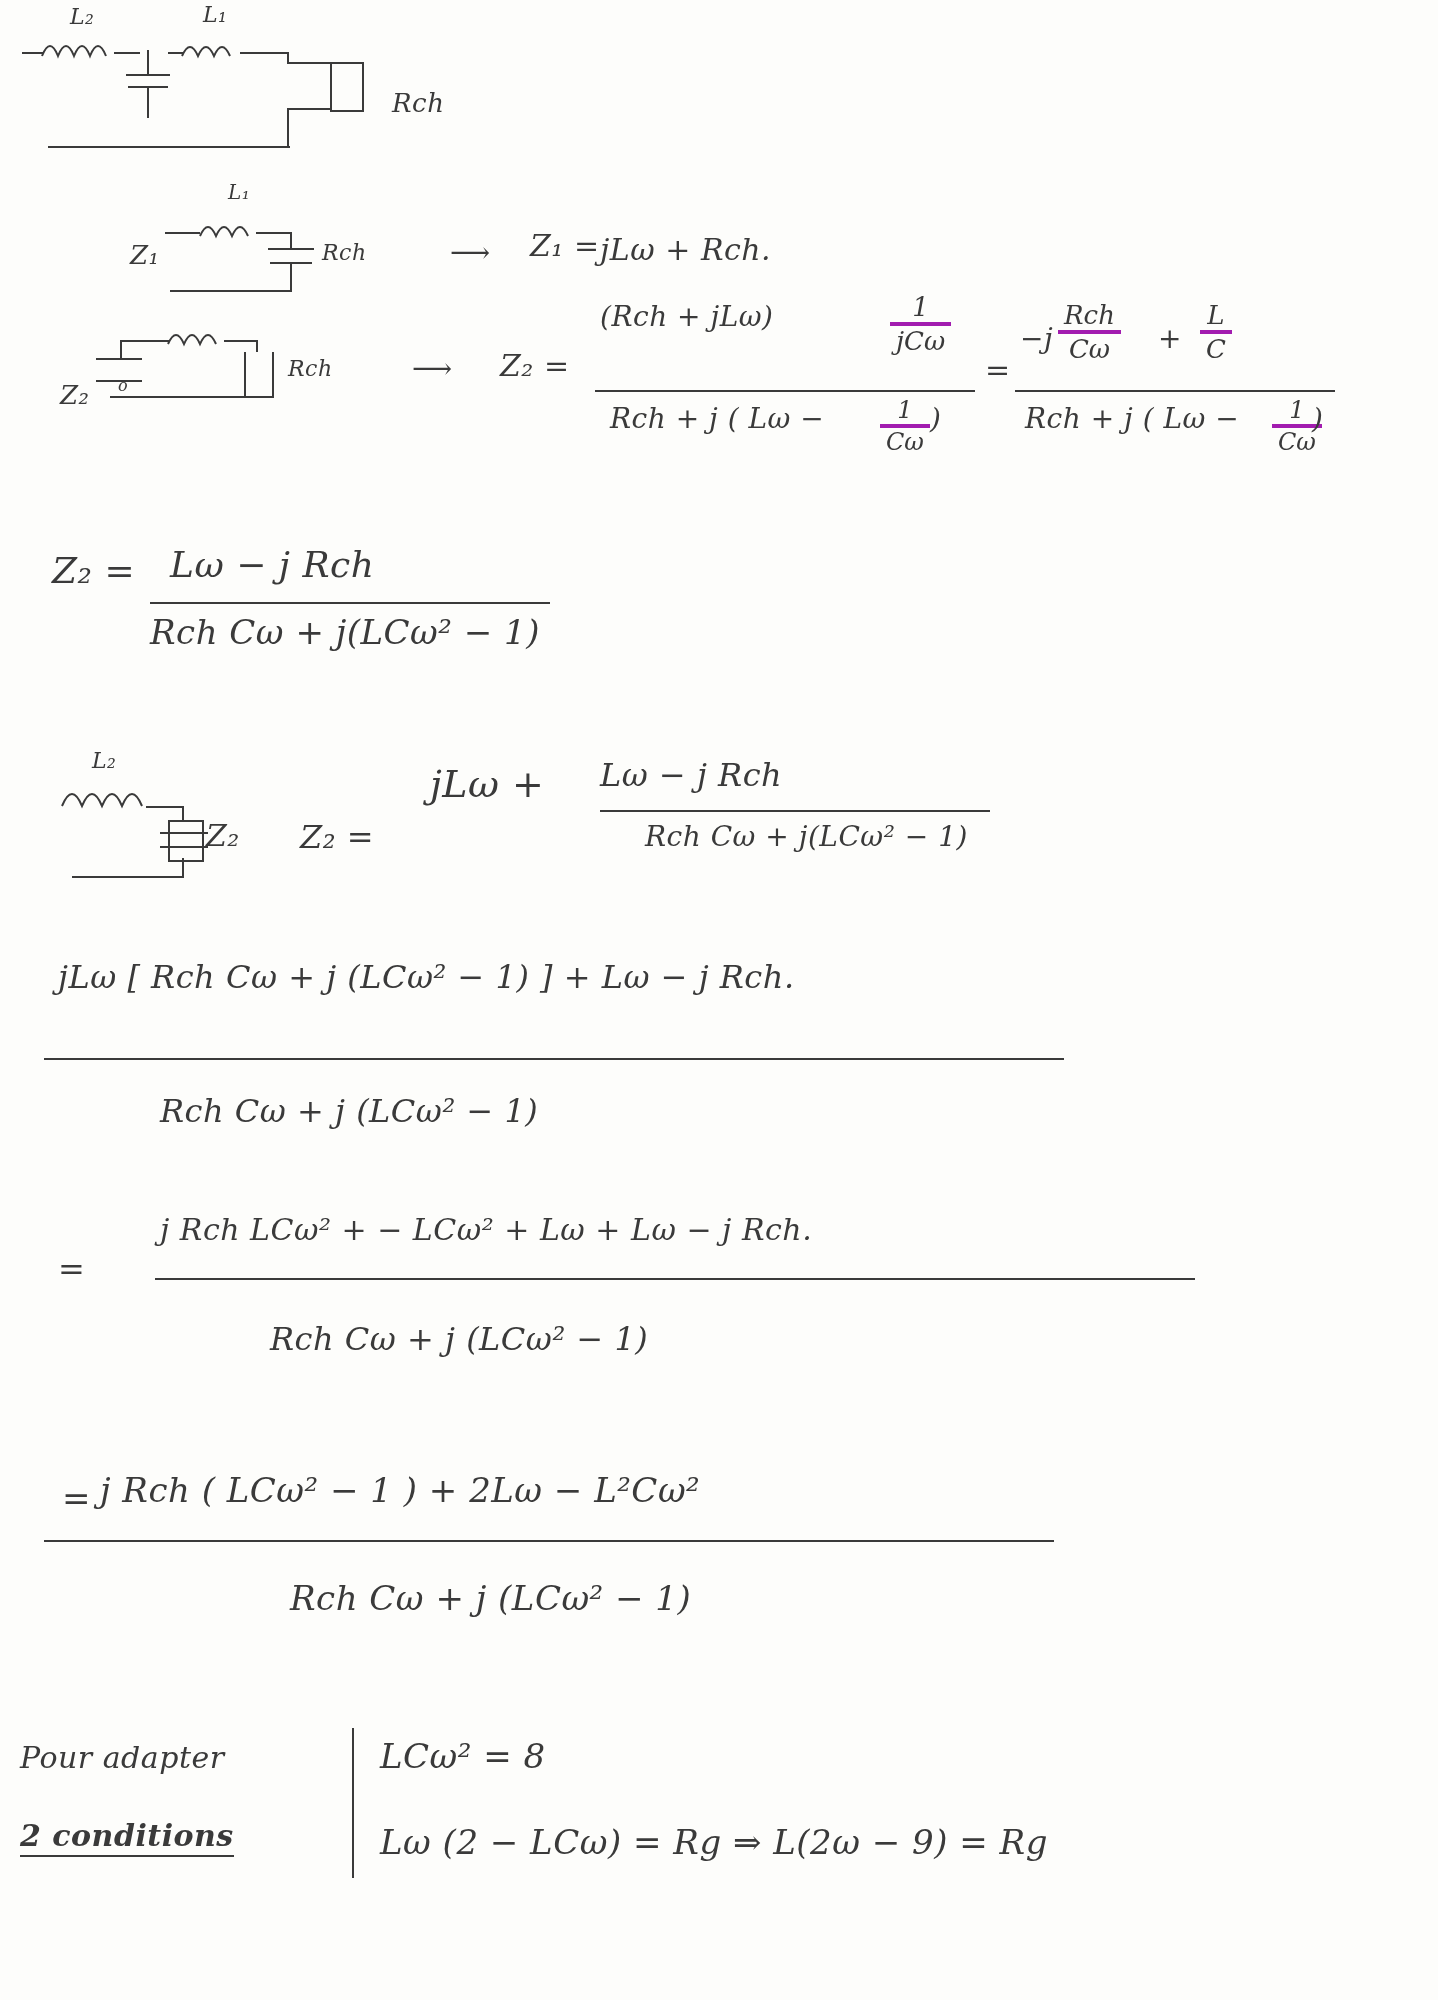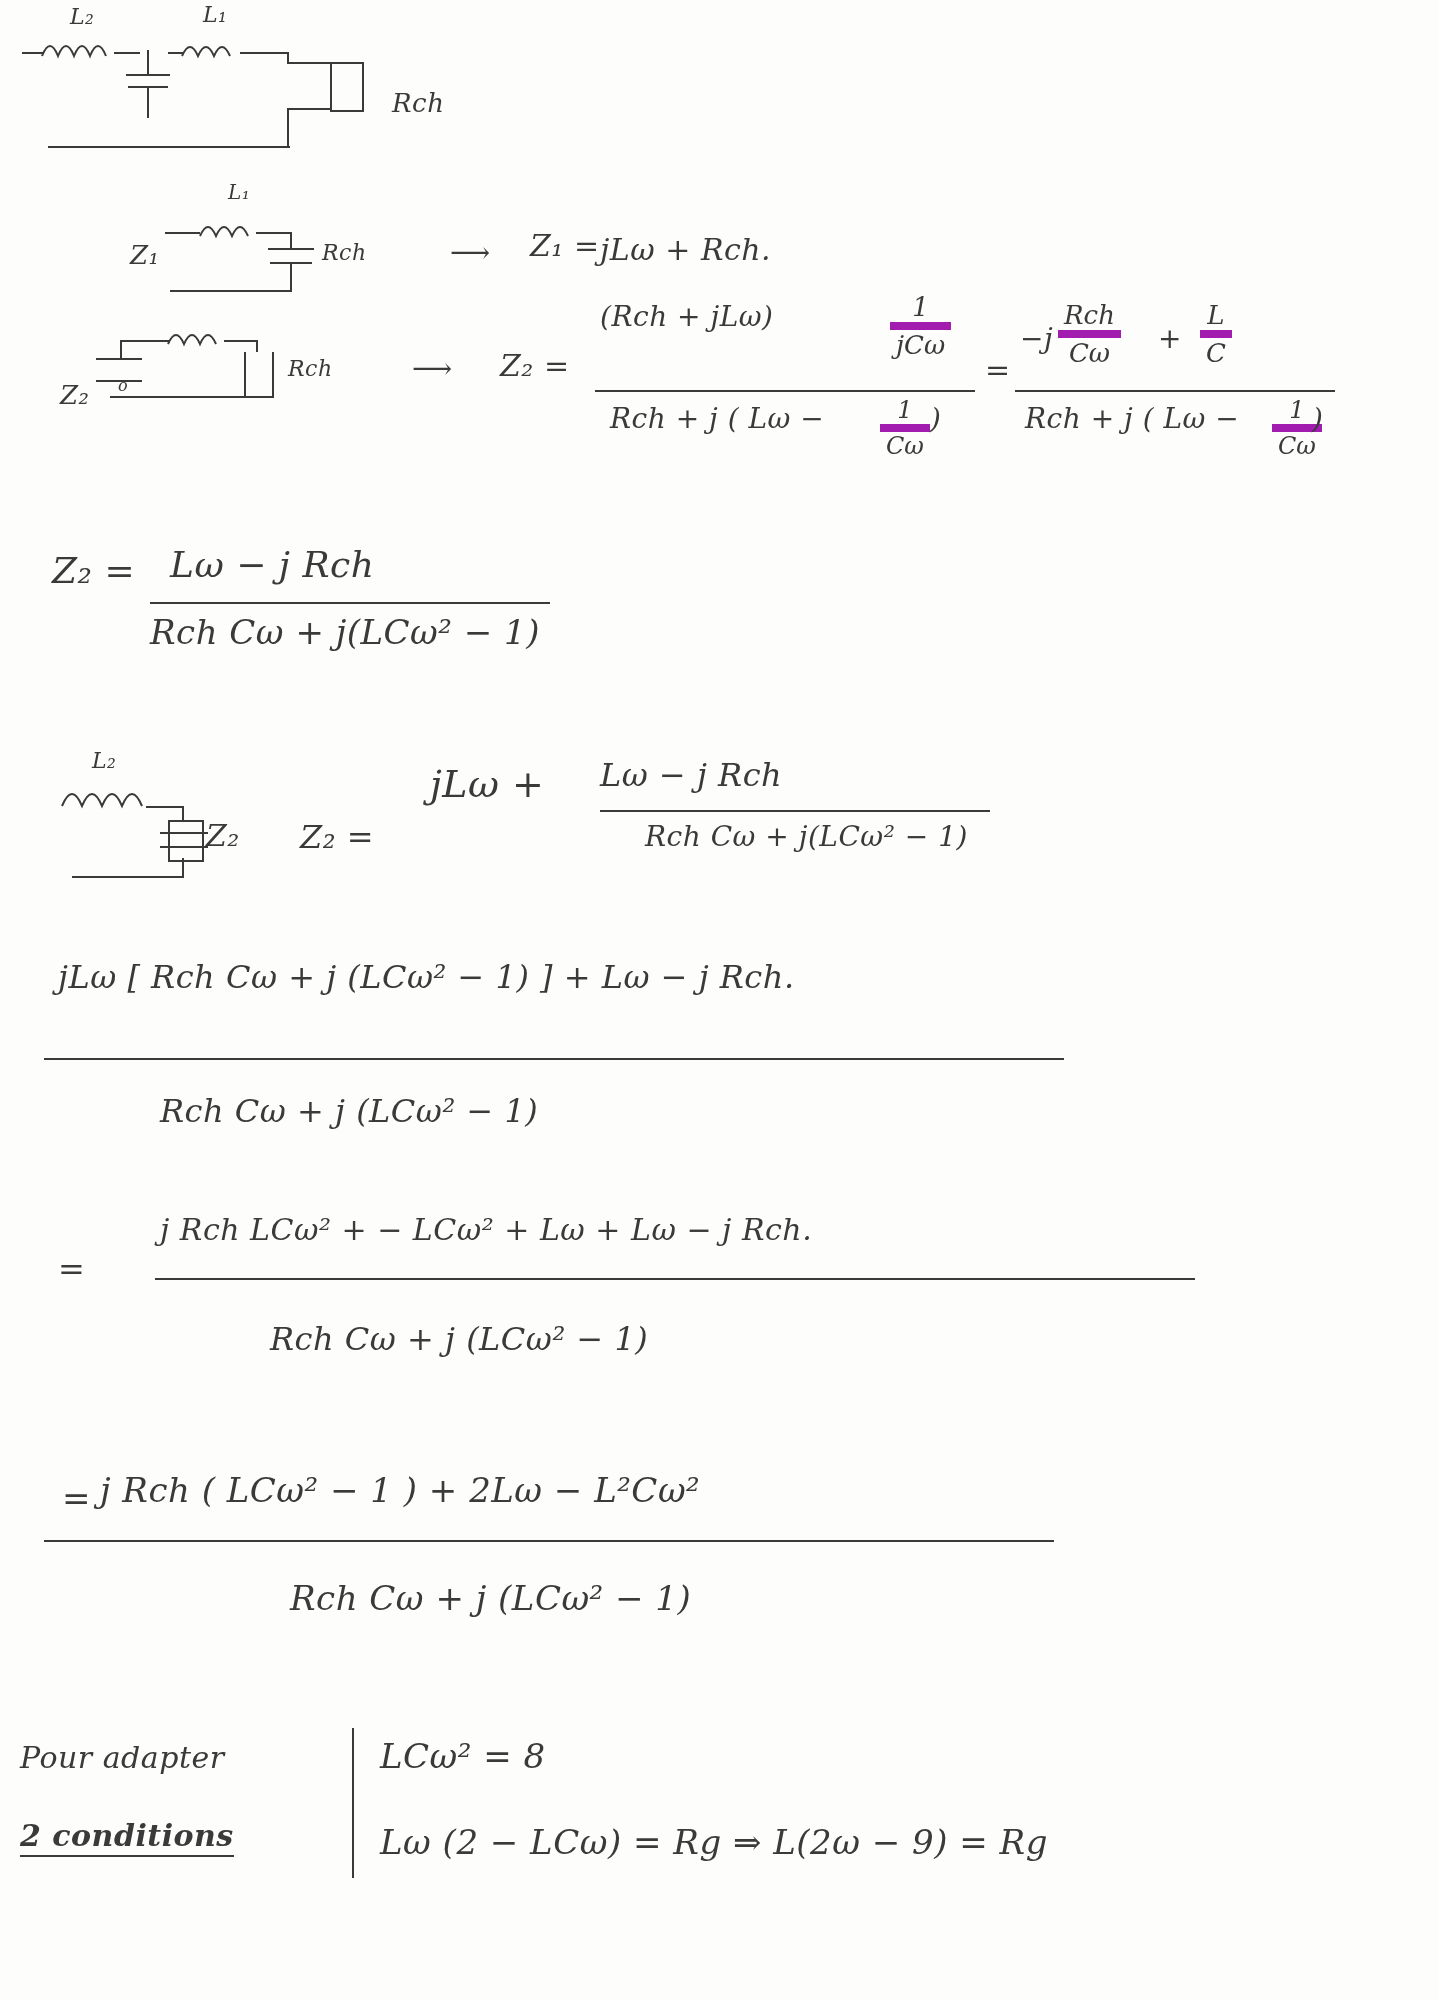--- a/index.html
+++ b/index.html
@@ -32,21 +32,21 @@
   }
   .frac {
     position: absolute;
     display: inline-block;
     text-align: center;
     font-style: italic;
     color: #3a3a3a;
     white-space: nowrap;
   }
   .frac .num { display: block; padding: 0 6px; }
-  .frac .den { display: block; padding: 0 6px; border-top: 8px solid #a21caf; }
+  .frac .den { display: block; padding: 0 6px; border-top: 4px solid #a21caf; }
   .rule {
     position: absolute;
     background: #3a3a3a;
     height: 2px;
   }
   .vline {
     position: absolute;
     background: #3a3a3a;
     width: 2px;
   }

